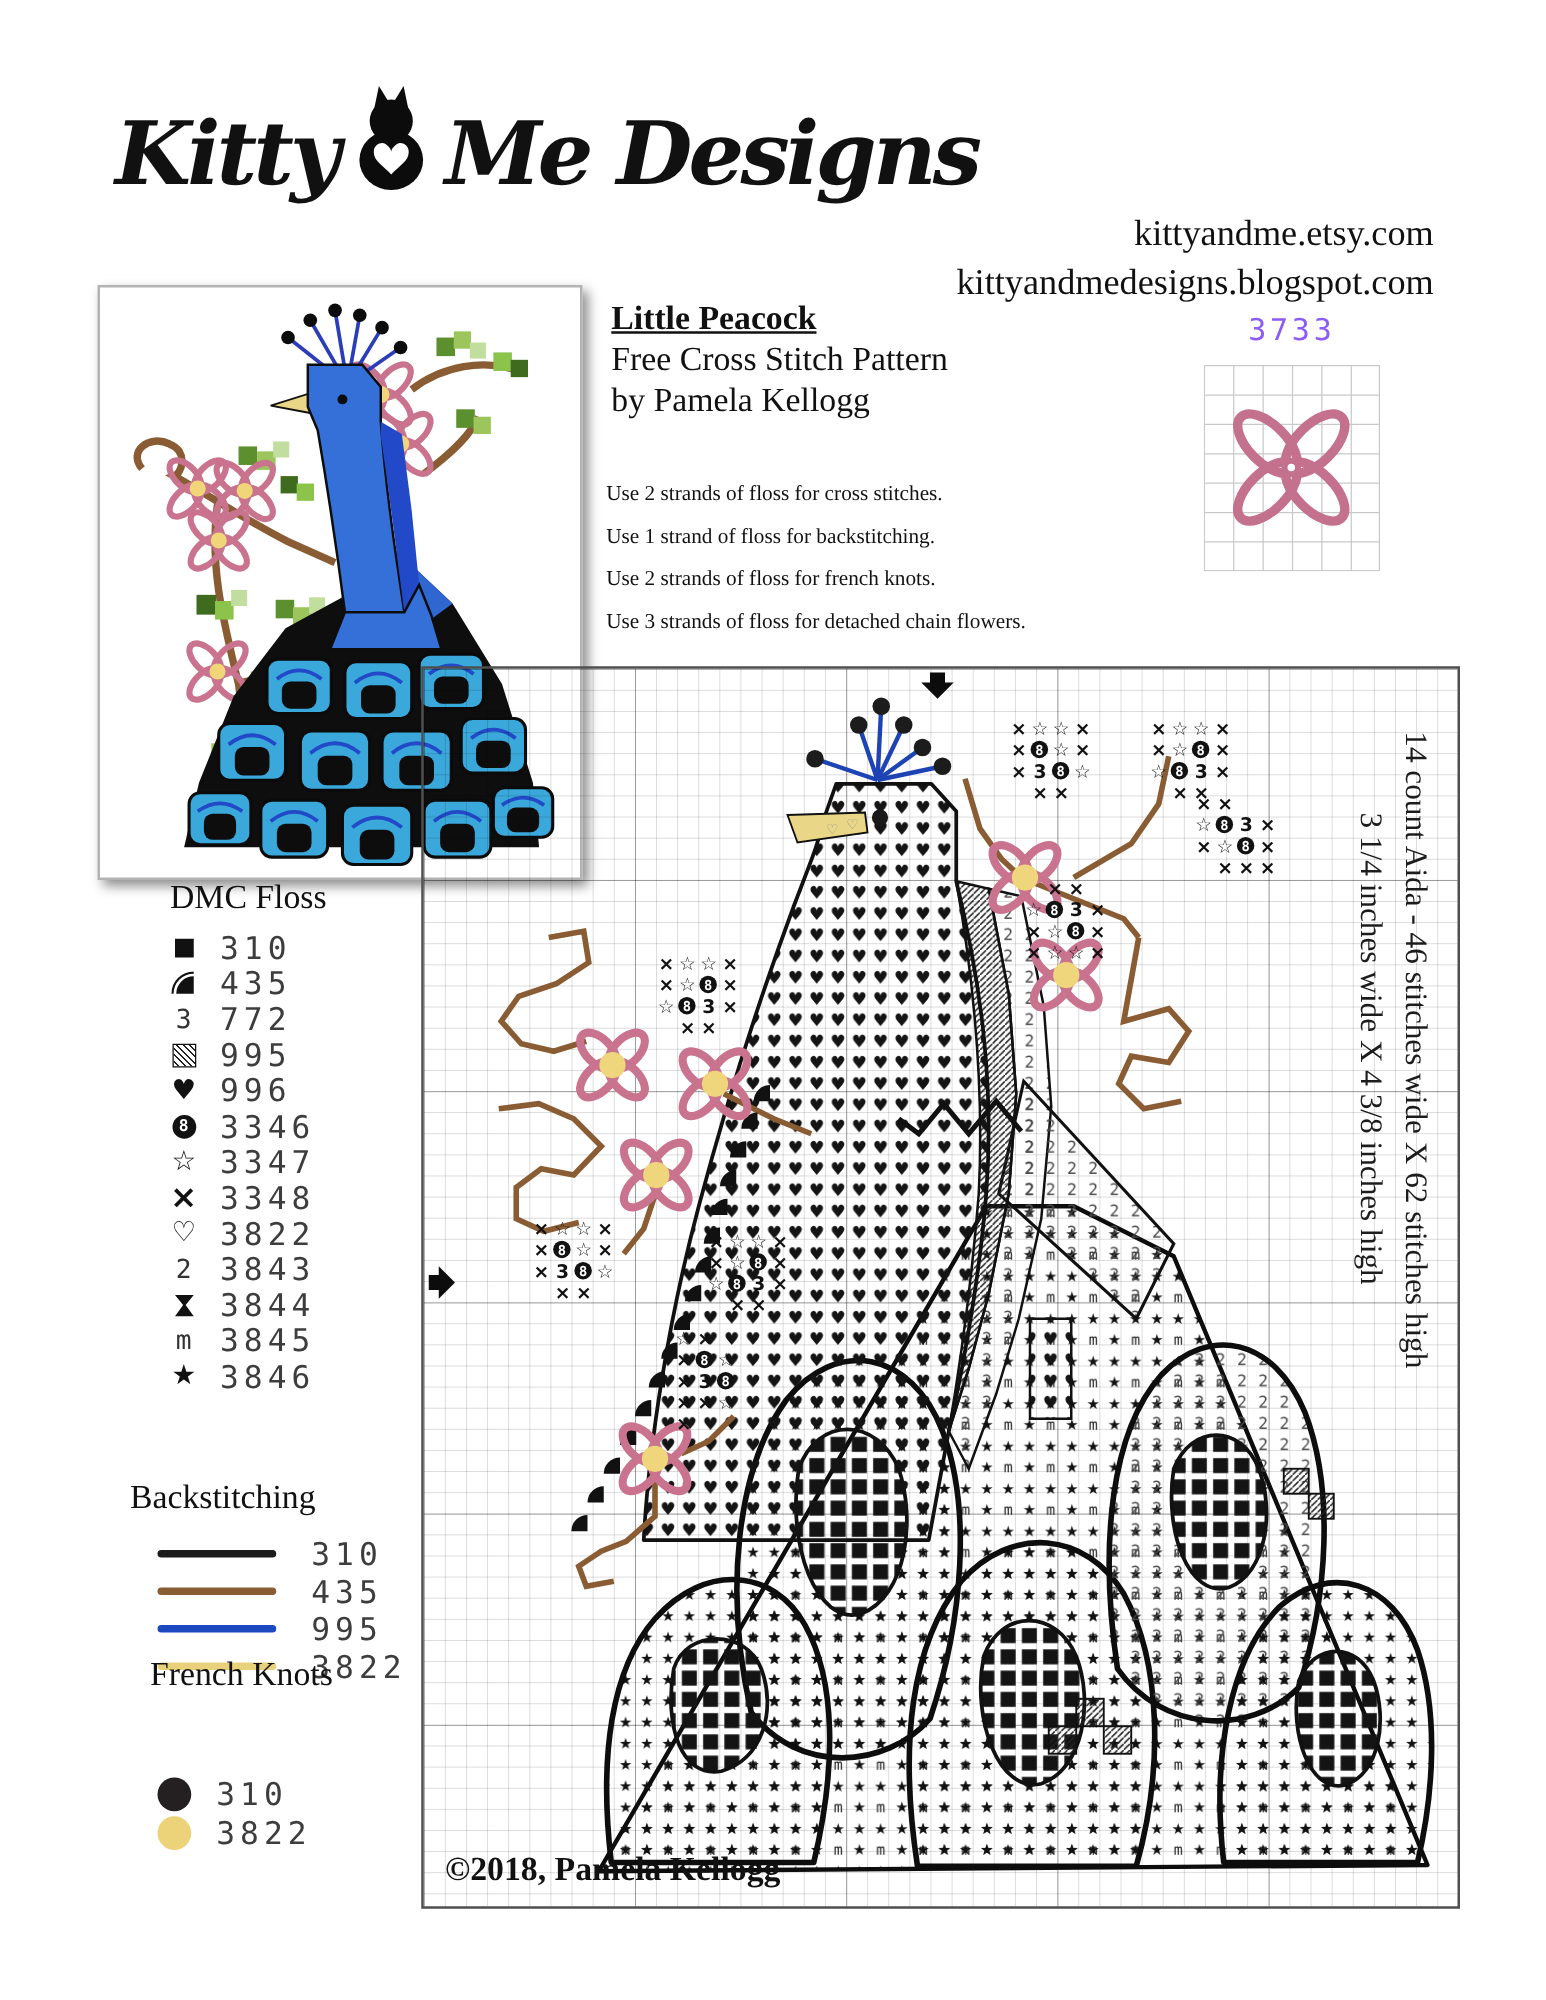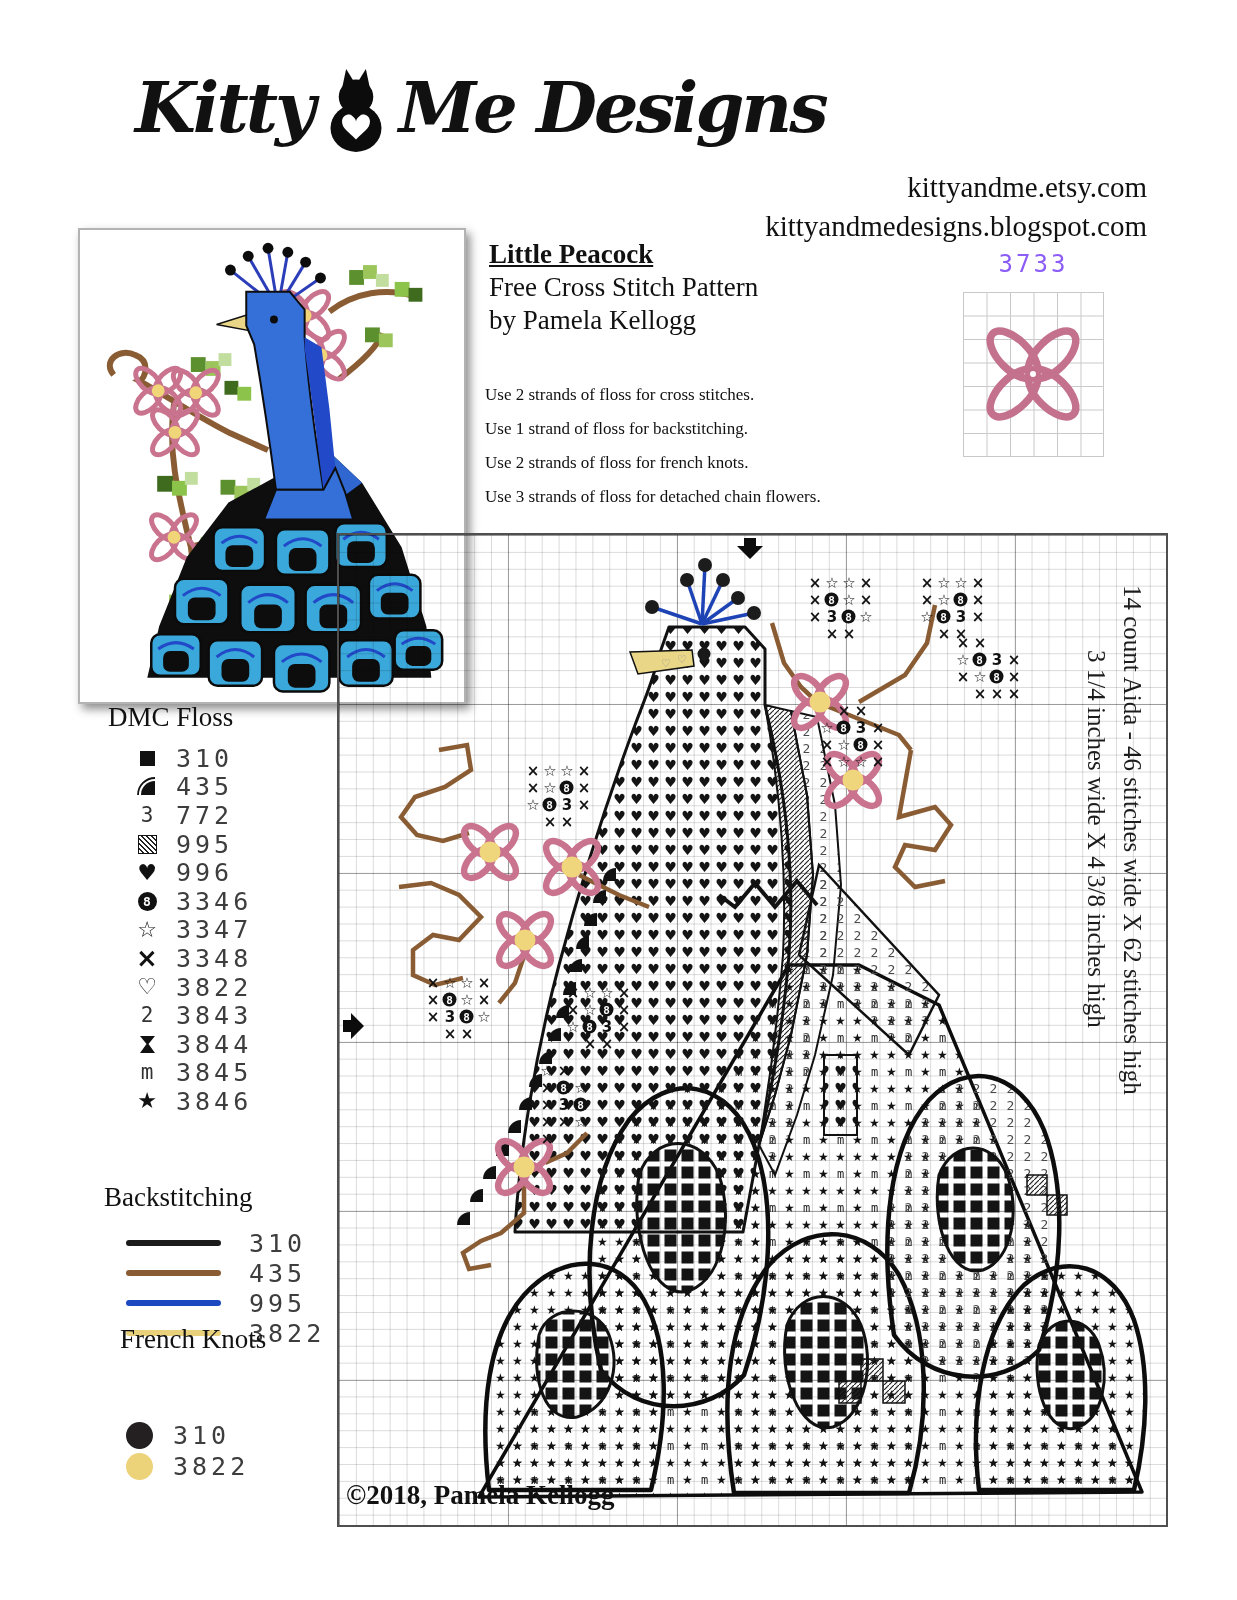--- a/index.html
+++ b/index.html
@@ -1,20 +1,20 @@
 <!DOCTYPE html>
 <html><head>
 <meta charset="utf-8">
 <style>
   html,body{margin:0;padding:0;background:#ffffff;}
   #page{position:relative;width:1237px;height:1600px;background:#fff;overflow:hidden;
         font-family:"Liberation Serif",serif;color:#111;}
 
   
-  #logo{position:absolute;left:92px;top:58px;display:flex;align-items:center;margin-left:43px;}
+  #logo{position:absolute;left:92px;top:58px;display:flex;align-items:flex-end;}
   .logo-word{font-family:"DejaVu Serif",serif;font-style:italic;font-weight:bold;
              font-size:70px;letter-spacing:-3px;line-height:1;}
   #logo svg{margin:0 6px -4px 6px;}
 
   
   #urls{position:absolute;right:90px;top:168px;text-align:right;font-size:29px;line-height:39px;}
 
   
   #preview{position:absolute;left:78px;top:228px;width:384px;height:472px;background:#fff;
            border:2px solid #b3b3b3;box-shadow:4px 5px 9px rgba(0,0,0,.45);}
@@ -57,21 +57,21 @@
   #chart{position:absolute;left:337px;top:533px;width:831px;height:994px;
      border:2px solid #4f4f4f;box-sizing:border-box;background:
      linear-gradient(to right, rgba(0,0,0,.30) 1px, transparent 1px),
      linear-gradient(to bottom, rgba(0,0,0,.30) 1px, transparent 1px),
      linear-gradient(to right, rgba(0,0,0,.14) 1px, transparent 1px),
      linear-gradient(to bottom, rgba(0,0,0,.14) 1px, transparent 1px);
      background-size:169px 169px,169px 169px,16.9px 16.9px,16.9px 16.9px;}
   #chart svg{position:absolute;left:0;top:0;}
   .vnote{position:absolute;white-space:nowrap;font-size:25px;transform:rotate(90deg);
          transform-origin:0 0;color:#1c1c1c;}
-  #copyright{position:absolute;left:346px;top:1480px;font-size:27px;font-weight:bold;}
+  #copyright{position:absolute;left:356px;top:1480px;font-size:27px;font-weight:bold;}
   .cl{font-family:"DejaVu Sans",sans-serif;font-weight:bold;font-size:15px;fill:#111;}
 </style>
 </head>
 <body>
 
 <div id="page">
 
   <div id="logo">
     <span class="logo-word">Kitty</span>
     <svg width="74" height="104" viewBox="0 0 90 104">
@@ -317,21 +317,21 @@
     </svg>
   </div>
 
   <div id="instructions">
     <div>Use 2 strands of floss for cross stitches.</div>
     <div>Use 1 strand of floss for backstitching.</div>
     <div>Use 2 strands of floss for french knots.</div>
     <div>Use 3 strands of floss for detached chain flowers.</div>
   </div>
 
-  <div class="heading" style="left:108px;top:702px;">DMC Floss</div>
+  <div class="heading" style="left:136px;top:702px;">DMC Floss</div>
   <div id="floss-legend">
     <div class="lrow">
         <span class="lsym">
           <span class="sq"></span>
         </span>
         <span class="lcode">310</span>
       </div>
     <div class="lrow">
         <span class="lsym">
           <svg width="20" height="20" viewBox="0 0 20 20">

